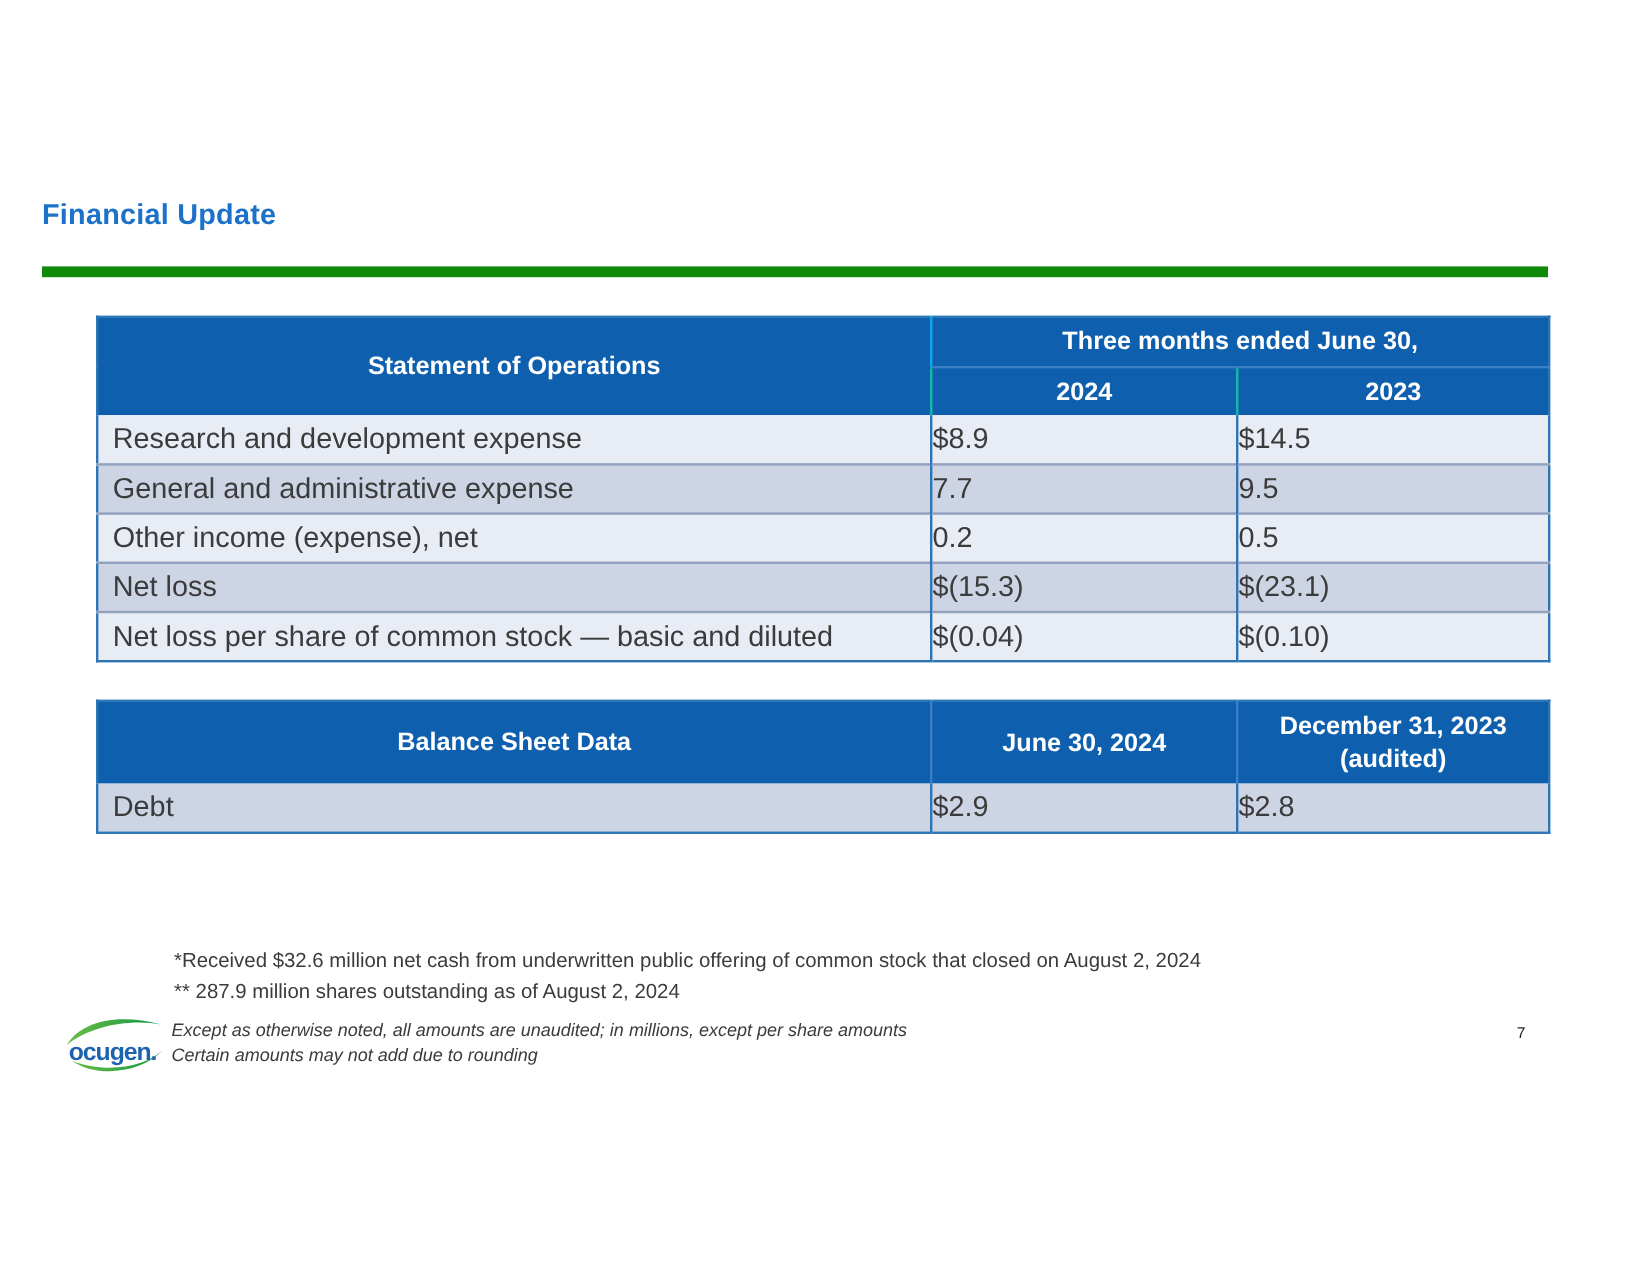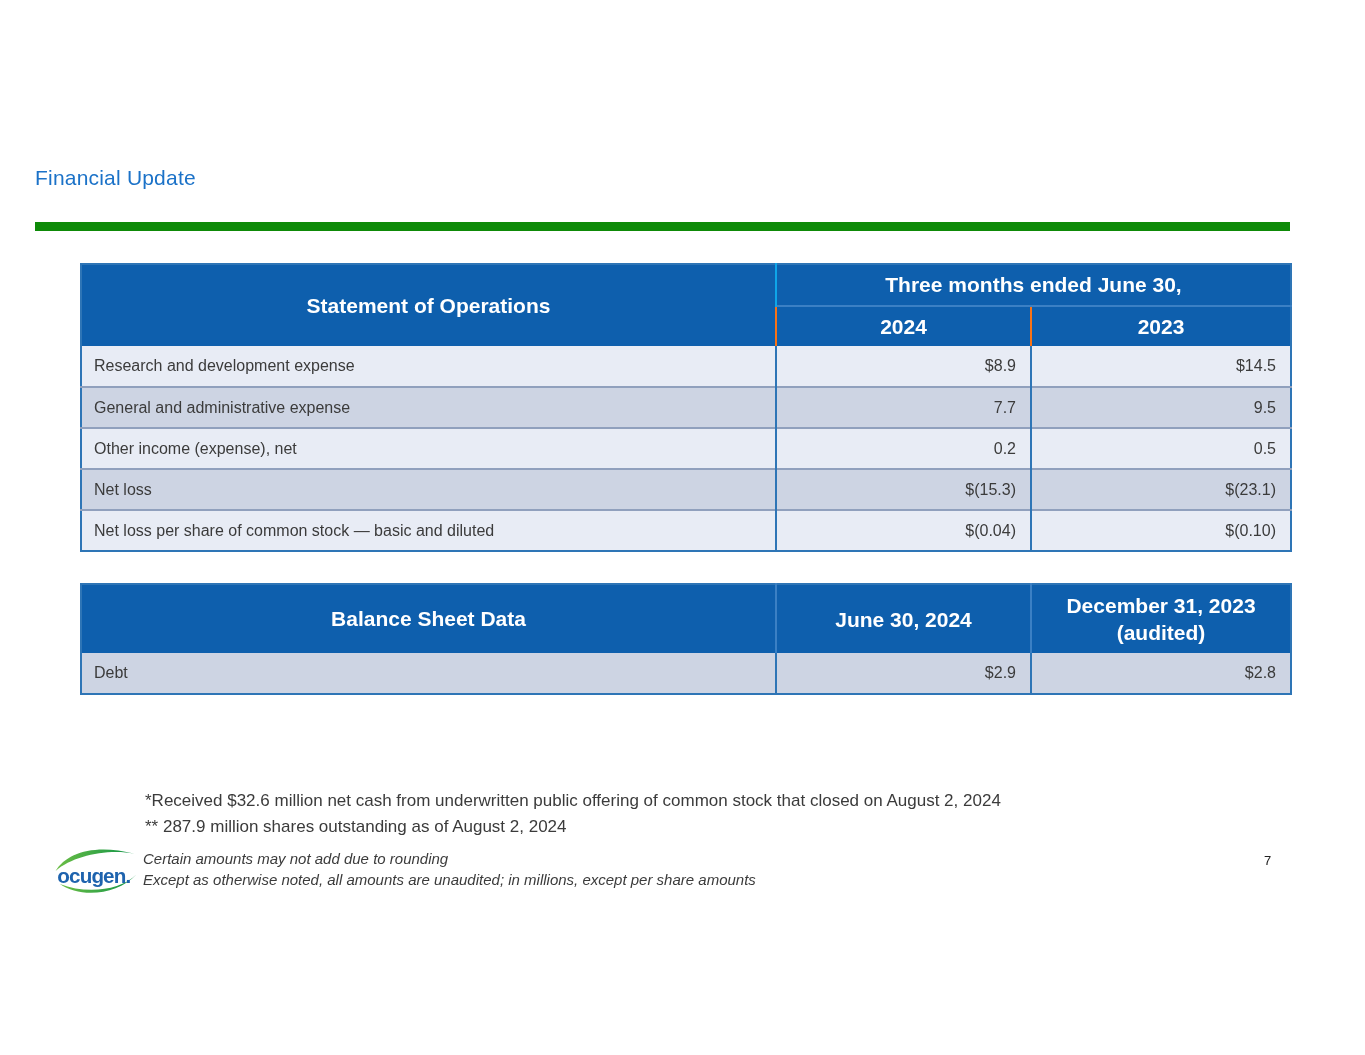--- a/index.html
+++ b/index.html
@@ -11,22 +11,22 @@
     width: 1365px;
     height: 1055px;
     background: #ffffff;
     overflow: hidden;
   }
 
   .page-title {
     position: absolute;
     left: 35px;
     top: 166px;
-    font-size: 21px;
-    font-weight: 400;
+    font-size: 24px;
+    font-weight: 700;
     letter-spacing: 0.2px;
     color: #1B72C8;
   }
 
   .title-rule {
     position: absolute;
     left: 35px;
     top: 222px;
     width: 1255px;
     height: 9px;
@@ -55,34 +55,34 @@
     font-size: 21px;
     text-align: center;
     vertical-align: middle;
   }
   .t1 thead tr.span-row th { height: 42px; }
   .t1 thead tr.year-row th { height: 40px; }
   .t2 thead th { height: 69px; }
 
   th.h-divider-left { border-left: 2px solid #0ea5e9; }
   .t1 thead tr.year-row th { border-top: 2px solid #3B80C4; }
-  .t1 thead tr.year-row th.h-divider-left { border-left: 2px solid #f97316; }
+  .t1 thead tr.year-row th.h-divider-left { border-left: 2px solid #14b8a6; }
   .t2 thead th + th { border-left: 2px solid #3B80C4; }
   .h-sub { display: block; line-height: 27px; }
 
   td {
     height: 41px;
-    font-size: 16px;
+    font-size: 24px;
     color: #3B3B3B;
     vertical-align: middle;
     border-top: 2px solid #90A0BD;
   }
   tbody tr:first-child td { border-top: none; }
   td.lbl { text-align: left; padding-left: 12px; }
-  td.val { text-align: right; padding-right: 14px; border-left: 2px solid #2E75B6; }
+  td.val { padding-right: 14px; border-left: 2px solid #2E75B6; }
 
   .t1 tbody tr:nth-child(odd)  td { background: #E8ECF5; }
   .t1 tbody tr:nth-child(even) td { background: #CDD4E3; }
   .t2 tbody tr:nth-child(odd)  td { background: #CDD4E3; }
   .t2 tbody tr:nth-child(even) td { background: #E8ECF5; }
 
   .footnotes {
     position: absolute;
     left: 145px;
     top: 788px;
@@ -208,19 +208,19 @@
         <stop offset="0" stop-color="#6CBE45"></stop>
         <stop offset="1" stop-color="#0F9347"></stop>
       </linearGradient>
     </defs>
     <path d="M3,31 C16,9 50,-1 95,11 C64,5 24,13 3,31 Z" fill="url(#lg)"></path>
     <path d="M8,46 C30,62 74,60 97,35 C78,54 38,58 8,46 Z" fill="url(#lg)"></path>
     <text x="5" y="45" font-family="Liberation Sans, sans-serif" font-size="24" font-weight="700" fill="#1E63AE" letter-spacing="-1">ocugen.</text>
   </svg>
 
   <div class="disclaimer">
+    <div>Except as otherwise noted, all amounts are unaudited; in millions, except per share amounts</div>
     <div>Certain amounts may not add due to rounding</div>
-    <div>Except as otherwise noted, all amounts are unaudited; in millions, except per share amounts</div>
   </div>
 
   <div class="page-number">7</div>
 
 </div>
 
 </body></html>

